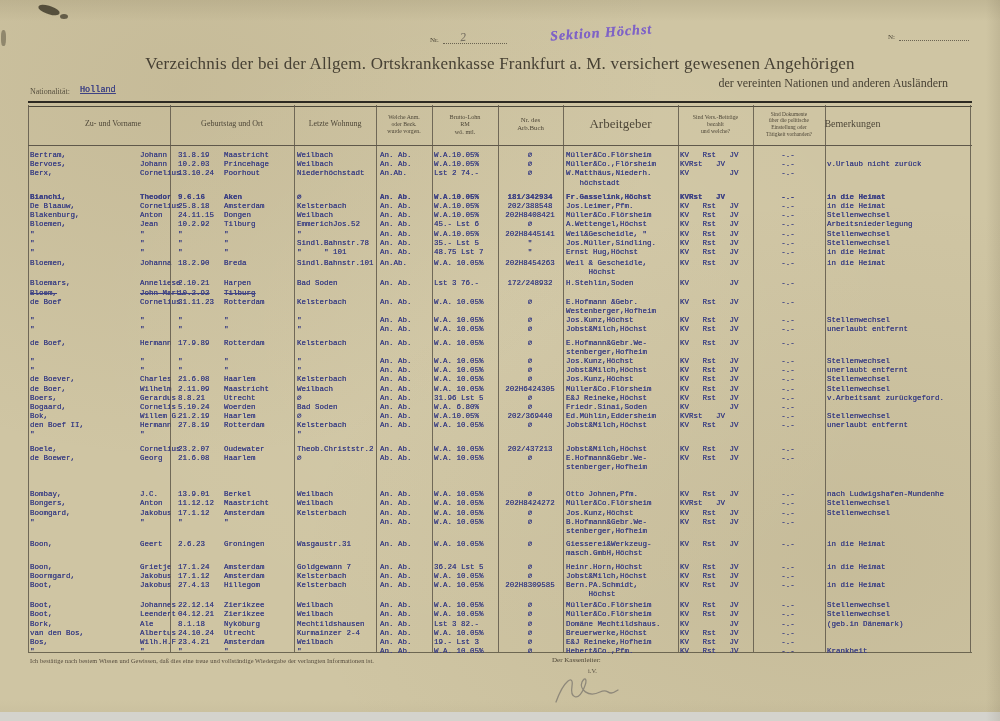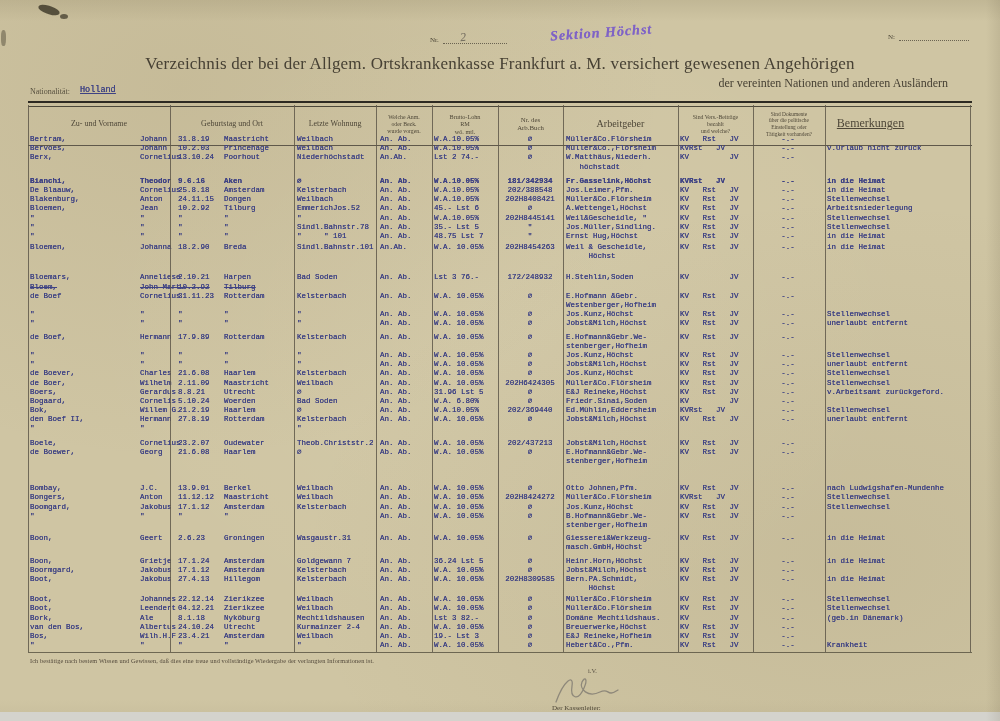--- a/index.html
+++ b/index.html
@@ -33,34 +33,34 @@
   .bottom-strip{left:0;bottom:0;width:1000px;height:9px;background:#d4d3cd;}
   .right-edge{right:0;top:0;width:14px;height:721px;background:linear-gradient(90deg,rgba(0,0,0,0) 0%,rgba(90,80,55,0.12) 100%);}
   
   .tbl{left:28px;top:101px;width:944px;height:550px;border-top:2px solid #2d2a22;}
   .tbl .secondline{position:absolute;left:0;top:3px;width:100%;height:1px;background:#2d2a22;opacity:.8;}
   .tbl .hbot{position:absolute;left:0;top:42px;width:100%;height:1px;background:#5f584a;}
   .tbl .bbot{position:absolute;left:0;top:549px;width:100%;height:1px;background:#55503f;opacity:.8;}
   .vrule{position:absolute;top:2px;width:1px;height:547px;background:#5f584a;opacity:.85;}
   .hcell{position:absolute;top:0;height:42px;display:flex;align-items:center;justify-content:center;
     text-align:center;white-space:pre-line;color:#4e4738;}
-  .tbody{position:absolute;left:0;top:28px;width:944px;padding-top:4px;}
+  .tbody{position:absolute;left:0;top:44px;width:944px;padding-top:4px;}
   .row{position:relative;height:9.2px;}
   .cell{position:absolute;top:0;font-size:7.5px;line-height:9.2px;white-space:pre;
     font-family:"Liberation Mono","DejaVu Sans Mono",monospace;color:#3e4284;text-shadow:0 0 0.4px #3e4284;}
   .struck .cell{text-decoration:line-through;}
   .c-n{left:2px;} .c-v{left:112px;} .c-g{left:150px;} .c-o{left:196px;}
   .c-w{left:269px;} .c-a{left:352px;} .c-l{left:406px;}
   .c-nr{left:468px;width:68px;text-align:center;}
   .c-e{left:538px;} .c-b{left:652px;word-spacing:9px;}
   .c-d{left:727px;width:66px;text-align:center;}
   .c-r{left:799px;}
   
   .decl{left:30px;top:657px;font-size:6.3px;color:#53493b;letter-spacing:0.1px;}
-  .kassen{left:552px;top:656px;font-size:7px;color:#4e4637;margin-top:48px;}
+  .kassen{left:552px;top:656px;font-size:7px;color:#4e4637;}
   .iv{left:588px;top:667px;font-size:6.5px;color:#5a5245;}
   .sig{left:548px;top:668px;}
 </style>
 </head>
 <body>
 
 <div class="page">
 
   <div class="abs smudge1"></div>
   <div class="abs smudge2"></div>
@@ -78,40 +78,40 @@
   <div class="abs title1">Verzeichnis der bei der Allgem. Ortskrankenkasse Frankfurt a. M. versichert gewesenen Angehörigen</div>
   <div class="abs title2">der vereinten Nationen und anderen Ausländern</div>
   <div class="abs nat-label">Nationalität:</div>
   <div class="abs nat-value typed">Holland</div>
 
   <div class="abs tbl">
     <div class="secondline"></div>
     <div class="hbot"></div>
     <div class="bbot"></div>
     <div>
-        <div class="hcell" style="left: 0px; width: 142px; font-size: 8px; line-height: 9.2px;">Zu- und Vorname</div>
+        <div class="hcell" style="left: 14px; width: 142px; font-size: 8px; line-height: 9.2px;">Zu- und Vorname</div>
         <div class="hcell" style="left: 142px; width: 124px; font-size: 8px; line-height: 9.2px;">Geburtstag und Ort</div>
         <div class="hcell" style="left: 266px; width: 82px; font-size: 8px; line-height: 9.2px;">Letzte Wohnung</div>
         <div class="hcell" style="left: 348px; width: 56px; font-size: 5.8px; line-height: 7px;">Welche Anm.
 oder Bezk.
 wurde vorgen.</div>
         <div class="hcell" style="left: 404px; width: 66px; font-size: 6.2px; line-height: 7.4px;">Brutto-Lohn
 RM
 wö.      mtl.</div>
         <div class="hcell" style="left: 470px; width: 65px; font-size: 6.8px; line-height: 8px;">Nr. des
 Arb.Buch</div>
-        <div class="hcell" style="left: 535px; width: 115px; font-size: 10px; line-height: 9.2px;">Arbeitgeber</div>
+        <div class="hcell" style="left: 535px; width: 115px; font-size: 13px; line-height: 9.2px;">Arbeitgeber</div>
         <div class="hcell" style="left: 650px; width: 75px; font-size: 5.8px; line-height: 7px;">Sind Vers.-Beiträge
 bezahlt
 und welche?</div>
         <div class="hcell" style="left: 725px; width: 72px; font-size: 5.4px; line-height: 6.6px;">Sind Dokumente
 über die politische
 Einstellung oder
 Tätigkeit vorhanden?</div>
-        <div class="hcell" style="left: 770px; width: 145px; font-size: 12px; line-height: 9.2px; text-decoration: underline;">Bemerkungen</div>
+        <div class="hcell" style="left: 752px; width: 145px; font-size: 10px; line-height: 9.2px;">Bemerkungen</div>
       </div>
     <div class="tbody">
         <div class="row">
           <span class="cell c-n">Bertram,</span>
           <span class="cell c-v">Johann</span>
           <span class="cell c-g">31.8.19</span>
           <span class="cell c-o">Maastricht</span>
           <span class="cell c-w">Weilbach</span>
           <span class="cell c-a">An. Ab.</span>
           <span class="cell c-l">W.A.10.05%</span>
@@ -258,21 +258,21 @@
           <span class="cell c-l">W.A. 10.05%</span>
           <span class="cell c-nr">202H8454263</span>
           <span class="cell c-e">Weil &amp; Gescheidle,</span>
           <span class="cell c-b">KV Rst JV</span>
           <span class="cell c-d">-.-</span>
           <span class="cell c-r">in die Heimat</span>
         </div>
         <div class="row">
           <span class="cell c-e">     Höchst</span>
         </div>
-        <div class="row" style="margin-top: 12px;">
+        <div class="row" style="margin-top: 2px;">
           <span class="cell c-n">Bloemars,</span>
           <span class="cell c-v">Anneliese</span>
           <span class="cell c-g">2.10.21</span>
           <span class="cell c-o">Harpen</span>
           <span class="cell c-w">Bad Soden</span>
           <span class="cell c-a">An. Ab.</span>
           <span class="cell c-l">Lst 3 76.-</span>
           <span class="cell c-nr">172/248932</span>
           <span class="cell c-e">H.Stehlin,Soden</span>
           <span class="cell c-b">KV   JV</span>

